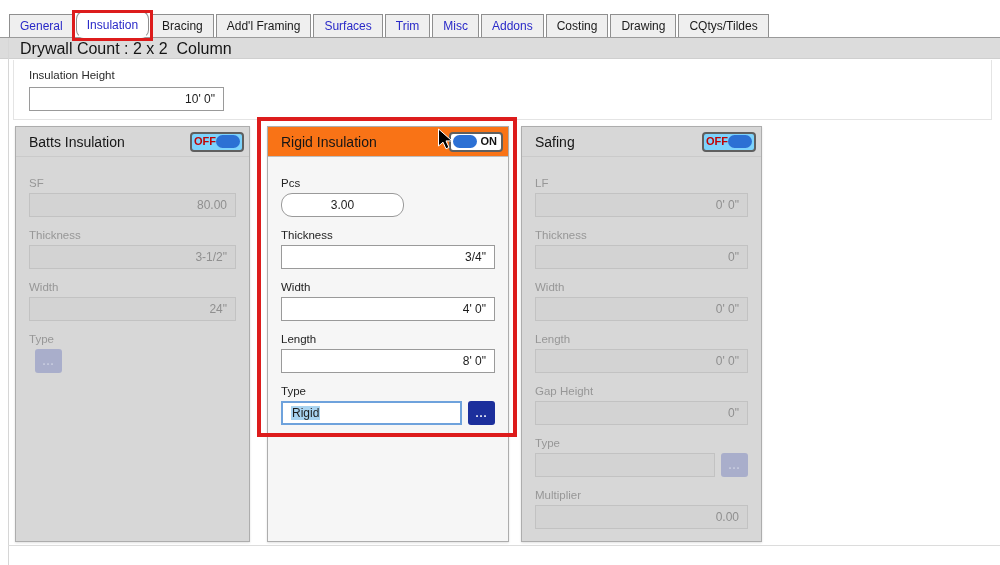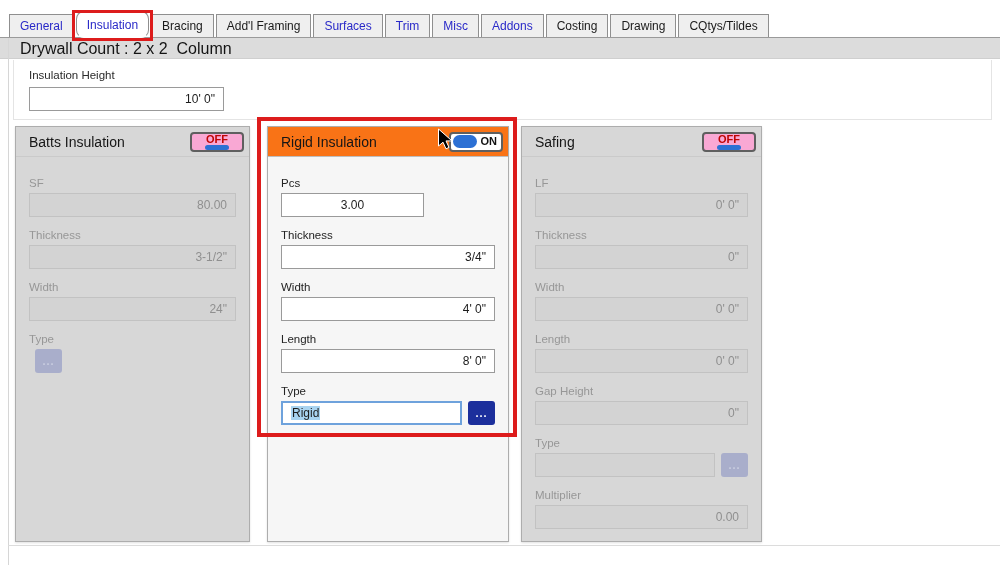--- a/index.html
+++ b/index.html
@@ -57,21 +57,21 @@
   .text-input {
     height:24px; line-height:22px; padding:0 8px; font-size:12px;
     background:#ffffff; border:1px solid #9a9a9a; color:#1c1c1c;
     overflow:hidden; white-space:nowrap;
   }
   .align-right  { text-align:right; }
   .align-center { text-align:center; }
   .text-input.disabled {
     background:#d3d3d3; border-color:#c2c2c2; color:#8f8f8f;
   }
-  .text-input.narrow { width:143px; flex:none !important; }
+  .text-input.narrow { width:123px; flex:none !important;border-radius:11px; }
   .text-input.focused { border:2px solid #6ea2dc; line-height:20px; }
   .selection { background:#a8d3f0; padding:0 1px; }
 
   
   .panel {
     position:absolute; top:126px; height:416px;
     border:1px solid #adadad; box-shadow:0 1px 2px rgba(0,0,0,0.12);
   }
   .panel.gray  { background:#d7d7d7; }
   .panel.light { background:#f6f6f6; }
@@ -104,21 +104,21 @@
   .browse-btn.disabled { background:#a9aecb; color:#c9cde0; }
 
   
   .toggle {
     width:54px; height:20px; border:2px solid #5f5f5f; border-radius:4px;
     display:flex; align-items:center; justify-content:space-between;
     padding:0 2px; background:#ffffff; flex:none;
   }
   .toggle .toggle-text { font-size:11px; font-weight:bold; line-height:1; }
   .toggle .toggle-knob { width:24px; height:13px; border-radius:7px; background:#2c70d4; }
-  .toggle.off { background:#f9a8d4;flex-direction:column; }
+  .toggle.off { background:#7dd3fc; }
   .toggle.off .toggle-text { color:#c00404; }
   .toggle.on  .toggle-text { color:#111111; padding-right:2px; }
 
   
   .annotation-box {
     position:absolute; border:4px solid #dd1c1c; pointer-events:none; z-index:6;
   }
   #anno-rigid { left:257px; top:117px; width:260px; height:320px; }
 
   

